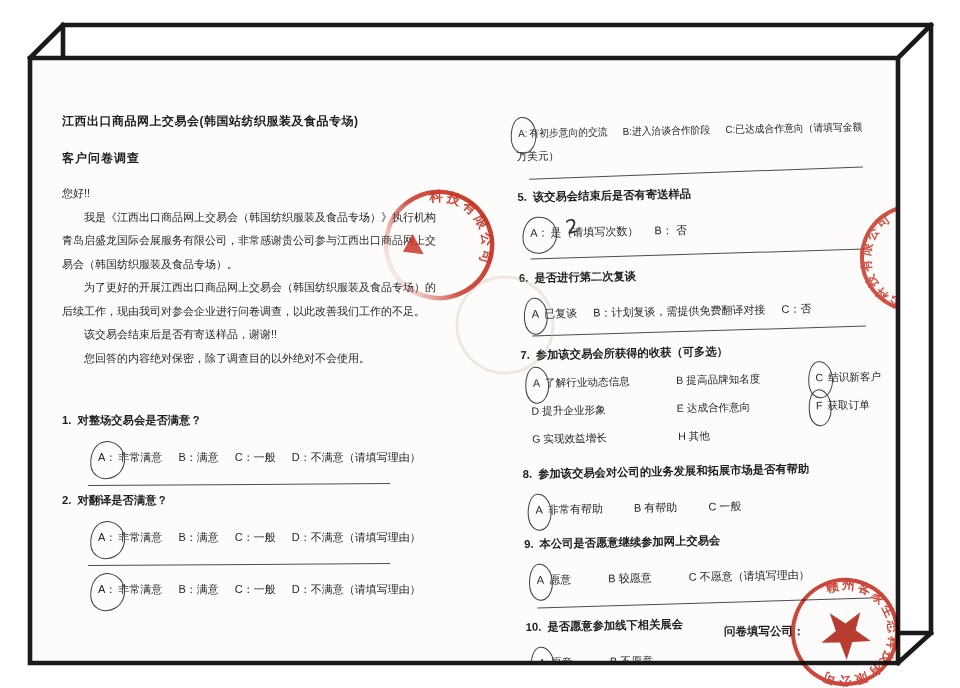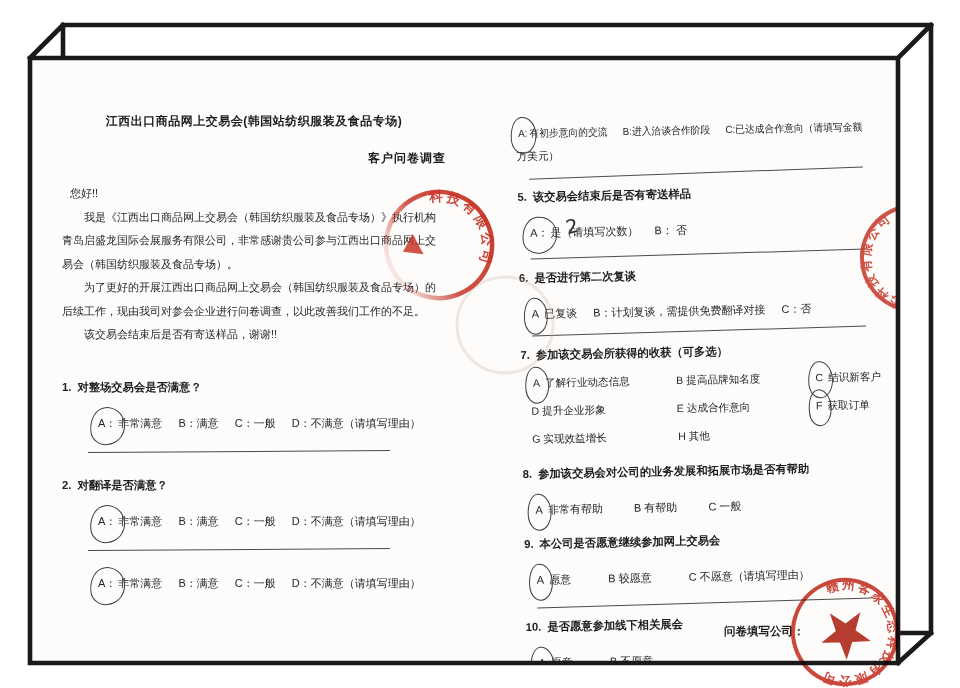--- a/index.html
+++ b/index.html
@@ -3,36 +3,36 @@
 <meta charset="utf-8">
 <style>
   html,body{margin:0;padding:0;background:#ffffff;}
   body{width:960px;height:688px;position:relative;overflow:hidden;
        font-family:"Liberation Sans","DejaVu Sans",sans-serif;color:#262626;}
   .paper{position:absolute;left:30px;top:58px;width:868px;height:605px;
          background:#fdfcfa;overflow:hidden;z-index:1;}
   .frame{position:absolute;left:0;top:0;z-index:3;pointer-events:none;}
   
   .left-col{position:absolute;left:32px;top:0;width:384px;font-size:11px;line-height:23.5px;}
-  .title{font-size:12px;font-weight:bold;text-align:center;margin-top:52px;letter-spacing:.5px;color:#1c1c1c;}
-  .subtitle{font-size:12px;font-weight:bold;text-align:right;margin-top:13px;letter-spacing:1px;color:#1c1c1c;}
-  .greet{margin-top:12px;margin-left:8px;}
+  .title{font-size:12px;font-weight:bold;text-align:left;margin-top:52px;letter-spacing:.5px;color:#1c1c1c;}
+  .subtitle{font-size:12px;font-weight:bold;text-align:left;margin-top:13px;letter-spacing:1px;color:#1c1c1c;}
+  .greet{margin-top:12px;}
   .para{text-indent:2em;margin:0;}
   
   .qt{font-weight:bold;font-size:11.3px;color:#1d1d1d;white-space:nowrap;}
   .qt .qnum{margin-right:6px;}
   .opts{margin:13px 0 0 34px;font-size:11px;white-space:nowrap;}
   .o{margin-right:13px;}
   .k{display:inline-block;}
   .circ{position:relative;display:inline-block;padding:0 2px;}
   .circ::after{content:"";position:absolute;left:-6px;top:-5px;right:-7px;bottom:-9px;
     border:1.6px solid #3d3d3d;border-radius:48% 52% 55% 45% / 60% 48% 52% 40%;
     transform:rotate(-5deg);pointer-events:none;}
   .divline{border-top:1.6px solid #4c4c4c;margin:15px 0 0 26px;width:302px;transform:rotate(-.4deg);}
-  .lq{margin-top:22px;}
+  .lq{margin-top:4px;}
   
   .right-col{position:absolute;left:486px;top:64px;width:392px;font-size:10.6px;
              line-height:23px;transform:rotate(-1.1deg);transform-origin:top left;}
   .right-col .opts{margin-left:10px;}
   .opts4{margin:0;font-size:10.2px;white-space:nowrap;transform:scaleX(.96);transform-origin:left;}
   .tail{margin:0;font-size:10.6px;}
   .rdiv{border-top:1.6px solid #4c4c4c;margin:8px 0 0 12px;width:334px;}
   .sl1{transform:rotate(-1deg);}
   .sl2{transform:rotate(-.6deg);}
   .rq{margin-top:9px;}
@@ -58,22 +58,23 @@
     <circle cx="55" cy="55" r="48" fill="none" stroke="#c9b6ae" stroke-width="3"></circle>
   </svg>
 
   <div class="left-col">
     <div class="title">江西出口商品网上交易会(韩国站纺织服装及食品专场)</div>
     <div class="subtitle">客户问卷调查</div>
     <div class="greet">您好!!</div>
     <p class="para">我是《江西出口商品网上交易会（韩国纺织服装及食品专场）》执行机构青岛启盛龙国际会展服务有限公司，非常感谢贵公司参与江西出口商品网上交易会（韩国纺织服装及食品专场）。</p>
     <p class="para">为了更好的开展江西出口商品网上交易会（韩国纺织服装及食品专场）的后续工作，现由我司对参会企业进行问卷调查，以此改善我们工作的不足。</p>
     <p class="para">该交易会结束后是否有寄送样品，谢谢!!</p>
-
-    <div class="lq" style="margin-top:29px">
+    <p class="para">您回答的内容绝对保密，除了调查目的以外绝对不会使用。</p>
+
+    <div class="lq" style="margin-top:39px">
       <div class="qt">
         <span class="qnum">1.</span><span>对整场交易会是否满意？</span>
       </div>
       <div class="opts">
         <span class="o"><span class="k circ">A：</span><span>非常满意</span></span>
         <span class="o">B：满意</span>
         <span class="o">C：一般</span>
         <span class="o">D：不满意（请填写理由）</span>
       </div>
       <div class="divline"></div>

